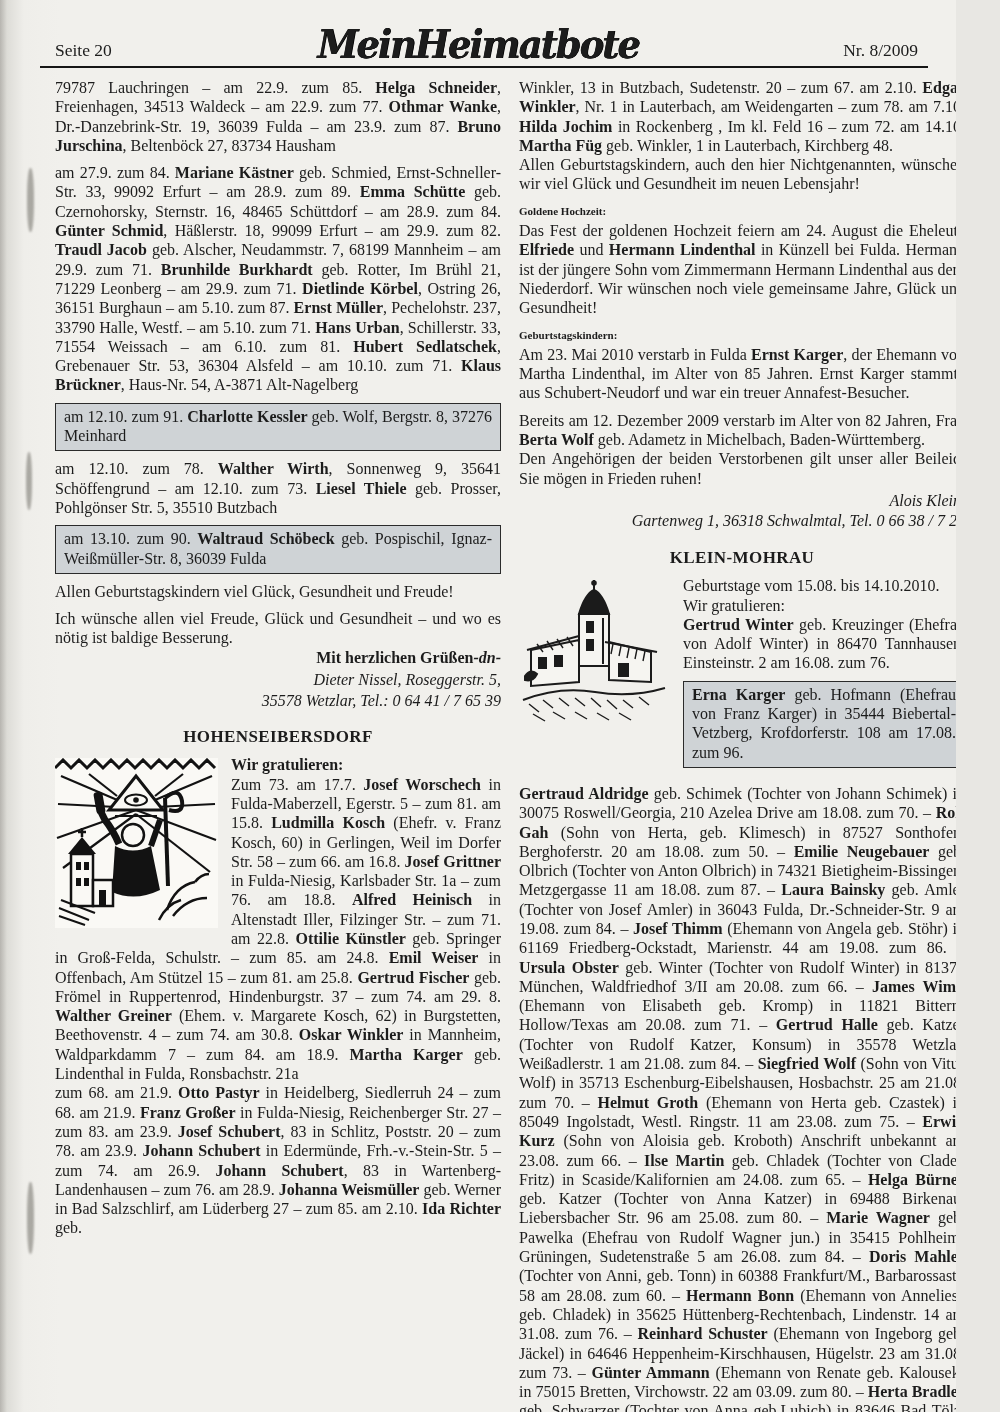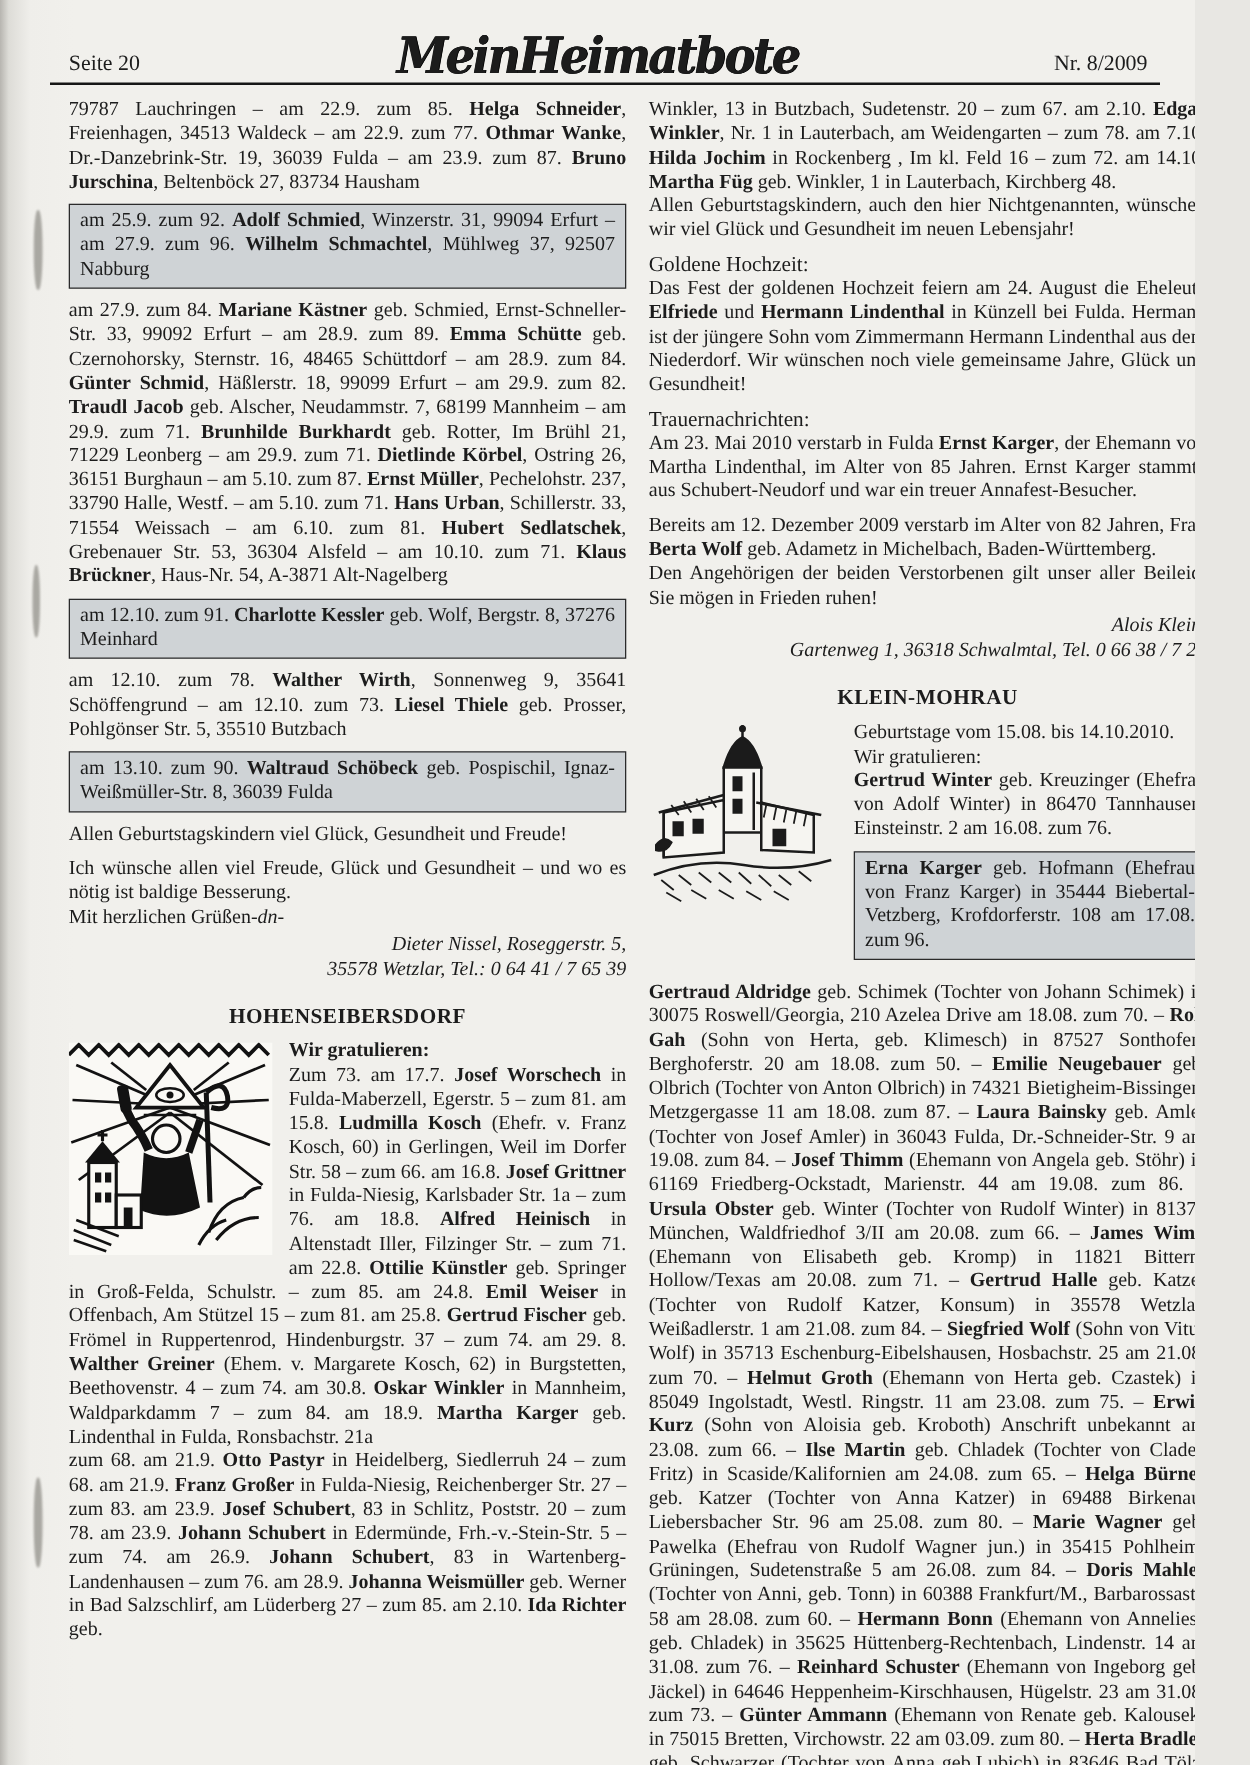--- a/index.html
+++ b/index.html
@@ -24,23 +24,23 @@
   .cols{position:absolute;left:55px;top:78px;width:910px;display:flex;gap:18px;}
   .col{width:446px;font-size:16px;line-height:19.3px;}
   .col p{margin:0 0 8px 0;}
   .just{text-align:justify;}
   .m0{margin:0 0 0 0 !important;}
   .mb8{margin:0 0 8px 0 !important;}
   .mt8{margin-top:8px !important;}
   .graybox{background:#cfd3d6;border:1px solid #2b2b2b;padding:3px 8px 5px 8px;margin:0 0 8px 0;}
   .graybox p{margin:0;}
   .bfc{overflow:hidden;}
-  .bold-head{font-weight:normal;margin:8px 0 0 0;font-size:17px;}
+  .bold-head{font-weight:bold;margin:8px 0 0 0;font-size:11px;}
   .sect{font-weight:bold;text-align:center;font-size:17px;letter-spacing:.4px;margin:16px 0 9px 0;}
-  .closing-row{display:flex;justify-content:flex-start;}
+  .closing-row{display:flex;justify-content:flex-end;font-weight:bold;}
   .initials{font-style:italic;}
   .sig{font-style:italic;text-align:right;line-height:20.5px;margin:3px 0 6px 0;}
   .sect-body{overflow:hidden;}
   .cut-img{float:left;width:163px;height:170px;margin:3px 13px 5px 0;}
   .church-img{float:left;width:150px;height:146px;margin:4px 14px 2px 0;}
   .boldline{font-weight:bold;margin:0 !important;}
   svg{display:block;}
 </style>
 </head>
 <body>
@@ -55,23 +55,20 @@
     <span class="masthead">MeinHeimatbote</span>
     <span class="issue">Nr. 8/2009</span>
   </div>
   <div class="rule"></div>
 
   <div class="cols">
 
     <div class="col">
       <p class="just">79787 Lauchringen – am 22.9. zum 85. <b>Helga Schneider</b>, Freienhagen, 34513 Waldeck – am 22.9. zum 77. <b>Othmar Wanke</b>, Dr.-Danzebrink-Str. 19, 36039 Fulda – am 23.9. zum 87. <b>Bruno Jurschina</b>, Beltenböck 27, 83734 Hausham</p>
 
-      <div class="graybox">
-        <p class="just">am 25.9. zum 92. <b>Adolf Schmied</b>, Winzerstr. 31, 99094 Erfurt – am 27.9. zum 96. <b>Wilhelm Schmachtel</b>, Mühlweg 37, 92507 Nabburg</p>
-      </div>
 
       <p class="just">am 27.9. zum 84. <b>Mariane Kästner</b> geb. Schmied, Ernst-Schneller-Str. 33, 99092 Erfurt – am 28.9. zum 89. <b>Emma Schütte</b> geb. Czernohorsky, Sternstr. 16, 48465 Schüttdorf – am 28.9. zum 84. <b>Günter Schmid</b>, Häßlerstr. 18, 99099 Erfurt – am 29.9. zum 82. <b>Traudl Jacob</b> geb. Alscher, Neudammstr. 7, 68199 Mannheim – am 29.9. zum 71. <b>Brunhilde Burkhardt</b> geb. Rotter, Im Brühl 21, 71229 Leonberg – am 29.9. zum 71. <b>Dietlinde Körbel</b>, Ostring 26, 36151 Burghaun – am 5.10. zum 87. <b>Ernst Müller</b>, Pechelohstr. 237, 33790 Halle, Westf. – am 5.10. zum 71. <b>Hans Urban</b>, Schillerstr. 33, 71554 Weissach – am 6.10. zum 81. <b>Hubert Sedlatschek</b>, Grebenauer Str. 53, 36304 Alsfeld – am 10.10. zum 71. <b>Klaus Brückner</b>, Haus-Nr. 54, A-3871 Alt-Nagelberg</p>
 
       <div class="graybox">
         <p class="just">am 12.10. zum 91. <b>Charlotte Kessler</b> geb. Wolf, Bergstr. 8, 37276 Meinhard</p>
       </div>
 
       <p class="just">am 12.10. zum 78. <b>Walther Wirth</b>, Sonnenweg 9, 35641 Schöffengrund – am 12.10. zum 73. <b>Liesel Thiele</b> geb. Prosser, Pohlgönser Str. 5, 35510 Butzbach</p>
 
       <div class="graybox">
@@ -150,21 +147,21 @@
       <p class="just">zum 68. am 21.9. <b>Otto Pastyr</b> in Heidelberg, Siedlerruh 24 – zum 68. am 21.9. <b>Franz Großer</b> in Fulda-Niesig, Reichenberger Str. 27 – zum 83. am 23.9. <b>Josef Schubert</b>, 83 in Schlitz, Poststr. 20 – zum 78. am 23.9. <b>Johann Schubert</b> in Edermünde, Frh.-v.-Stein-Str. 5 – zum 74. am 26.9. <b>Johann Schubert</b>, 83 in Wartenberg-Landenhausen – zum 76. am 28.9. <b>Johanna Weismüller</b> geb. Werner in Bad Salzschlirf, am Lüderberg 27 – zum 85. am 2.10. <b>Ida Richter</b> geb.</p>
     </div>
 
     <div class="col">
       <p class="just m0">Winkler, 13 in Butzbach, Sudetenstr. 20 – zum 67. am 2.10. <b>Edgar Winkler</b>, Nr. 1 in Lauterbach, am Weidengarten – zum 78. am 7.10. <b>Hilda Jochim</b> in Rockenberg , Im kl. Feld 16 – zum 72. am 14.10. <b>Martha Füg</b> geb. Winkler, 1 in Lauterbach, Kirchberg 48.</p>
       <p class="just m0">Allen Geburtstagskindern, auch den hier Nichtgenannten, wünschen wir viel Glück und Gesundheit im neuen Lebensjahr!</p>
 
       <h3 class="bold-head">Goldene Hochzeit:</h3>
       <p class="just">Das Fest der goldenen Hochzeit feiern am 24. August die Eheleute <b>Elfriede</b> und <b>Hermann Lindenthal</b> in Künzell bei Fulda. Hermann ist der jüngere Sohn vom Zimmermann Hermann Lindenthal aus dem Niederdorf. Wir wünschen noch viele gemeinsame Jahre, Glück und Gesundheit!</p>
 
-      <h3 class="bold-head">Trauernachrichten:</h3>
+      <h3 class="bold-head">Geburtstagskindern:</h3>
       <p class="just mb8">Am 23. Mai 2010 verstarb in Fulda <b>Ernst Karger</b>, der Ehemann von Martha Lindenthal, im Alter von 85 Jahren. Ernst Karger stammte aus Schubert-Neudorf und war ein treuer Annafest-Besucher.</p>
       <p class="just m0 mt8">Bereits am 12. Dezember 2009 verstarb im Alter von 82 Jahren, Frau <b>Berta Wolf</b> geb. Adametz in Michelbach, Baden-Württemberg.</p>
       <p class="just m0">Den Angehörigen der beiden Verstorbenen gilt unser aller Beileid. Sie mögen in Frieden ruhen!</p>
 
       <div class="sig">
         <div>Alois Klein,</div>
         <div>Gartenweg 1, 36318 Schwalmtal, Tel. 0 66 38 / 7 21</div>
       </div>
 
       <h2 class="sect">KLEIN-MOHRAU</h2>

